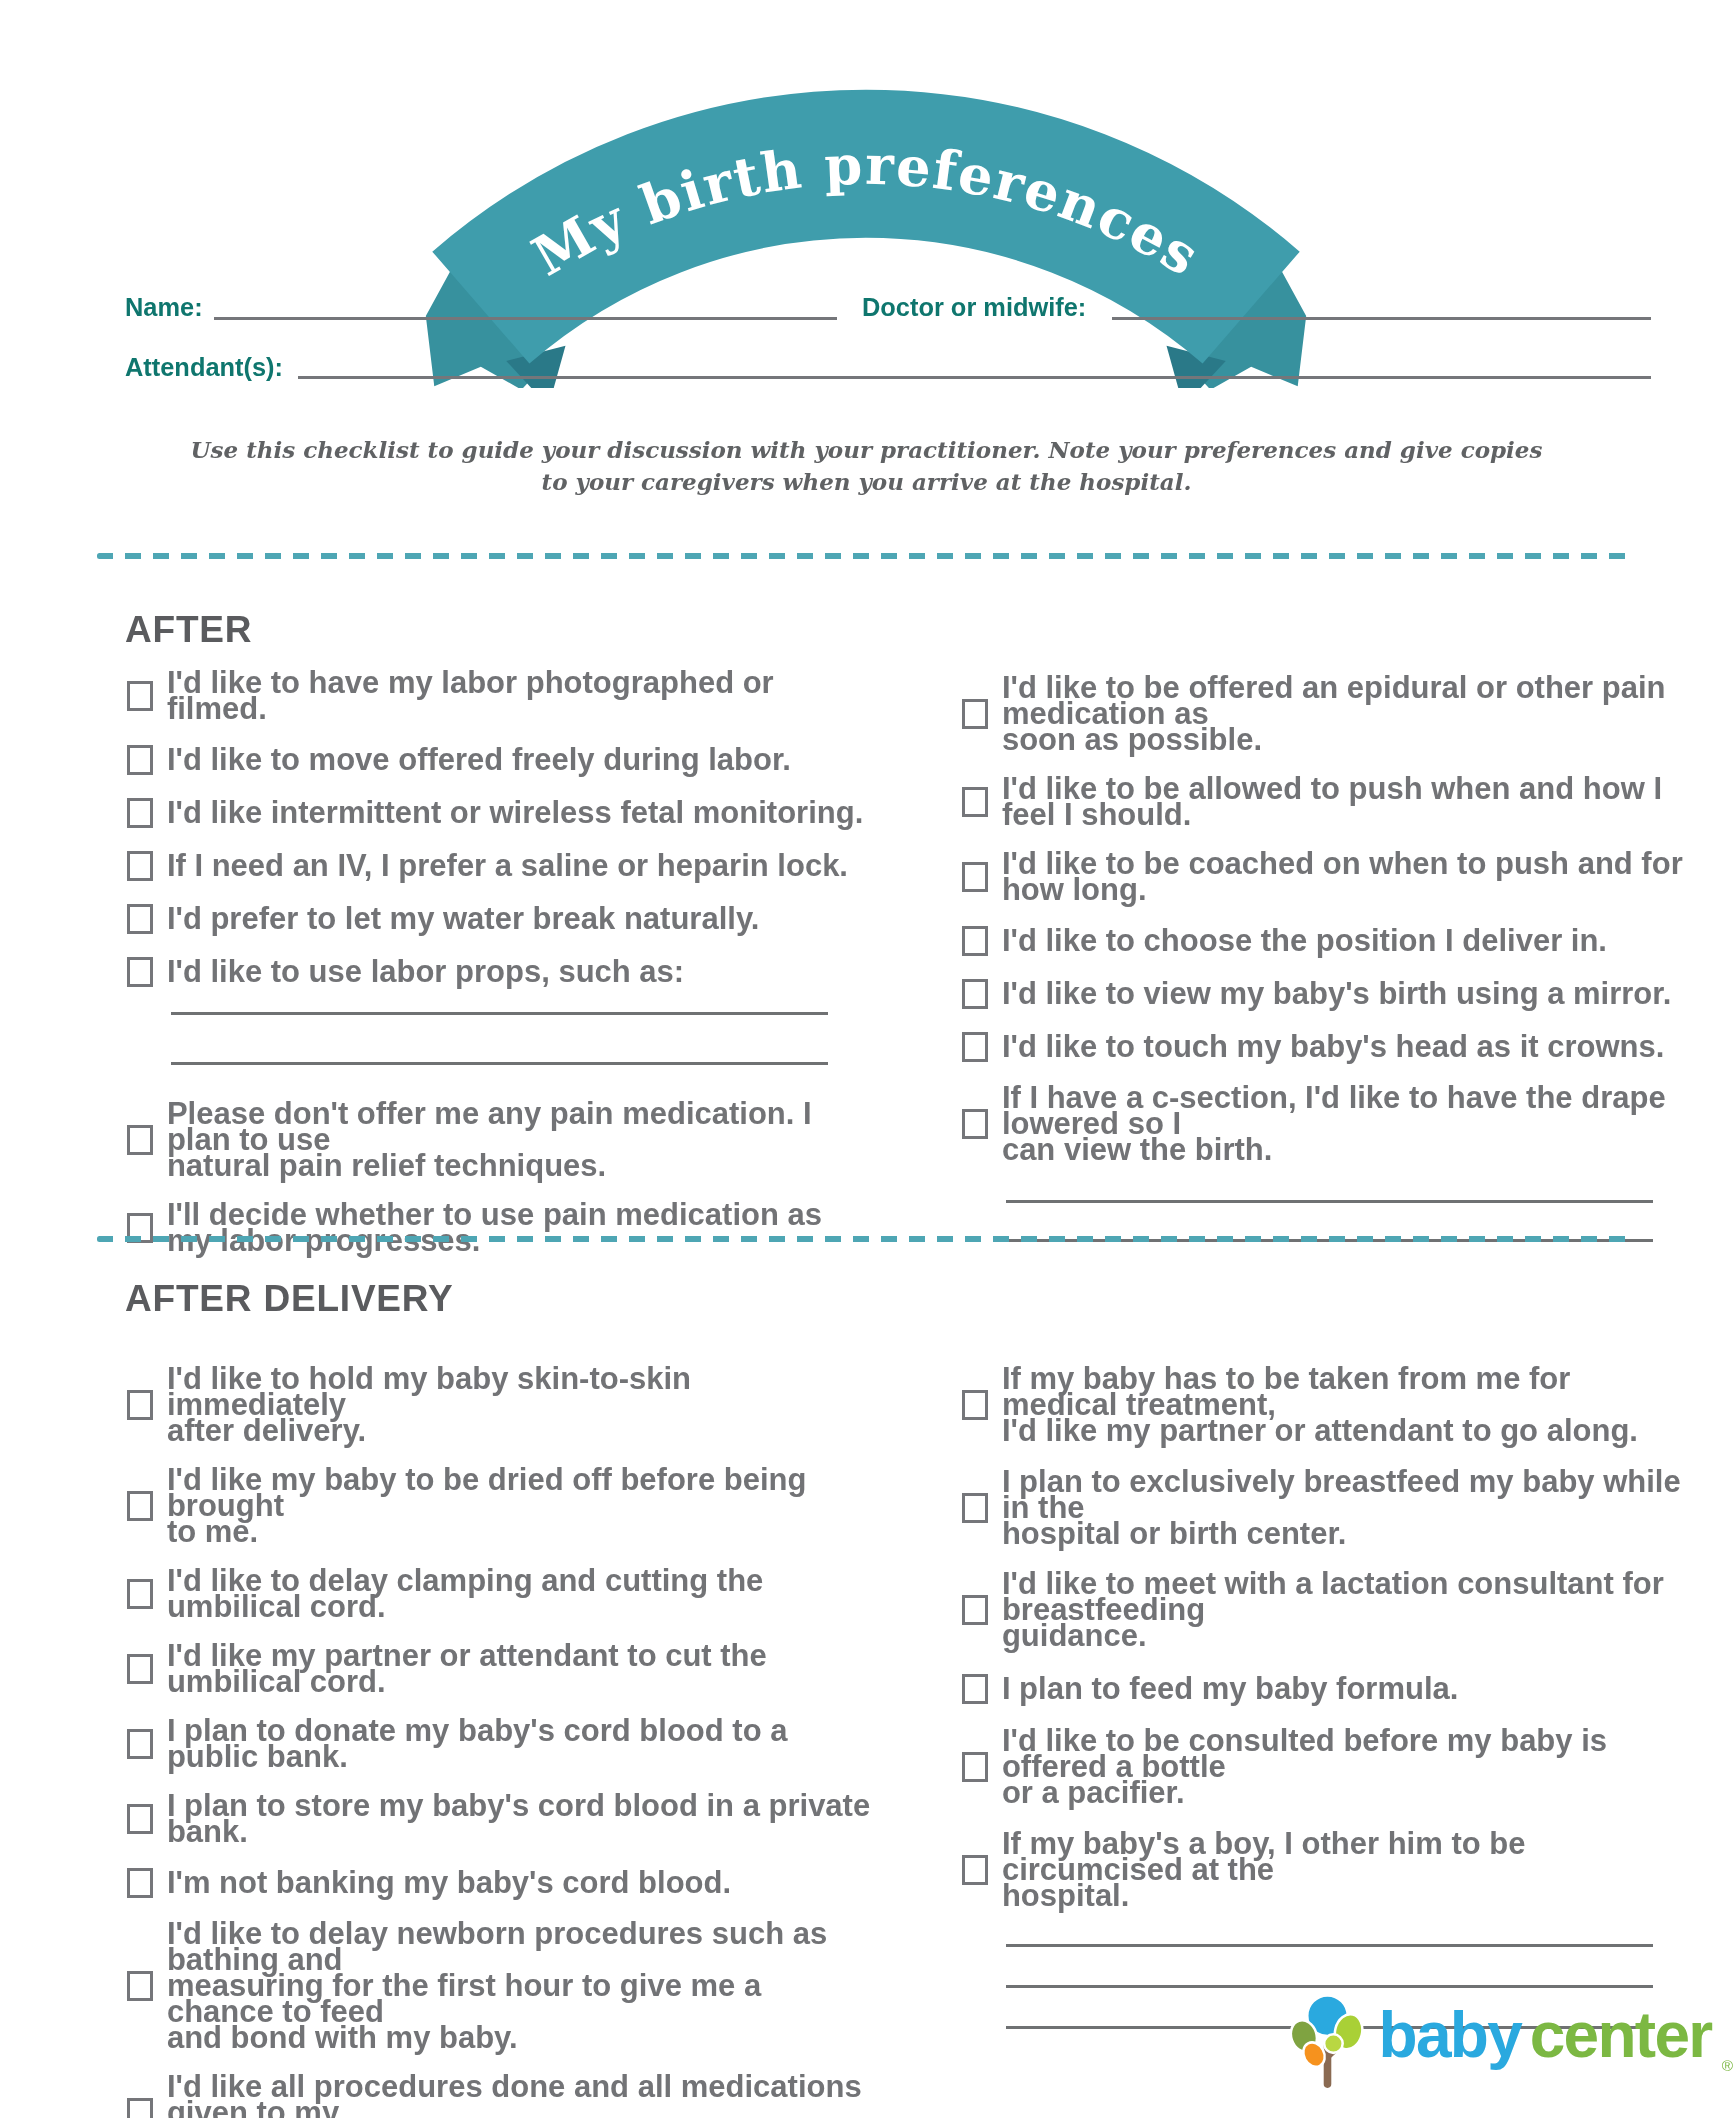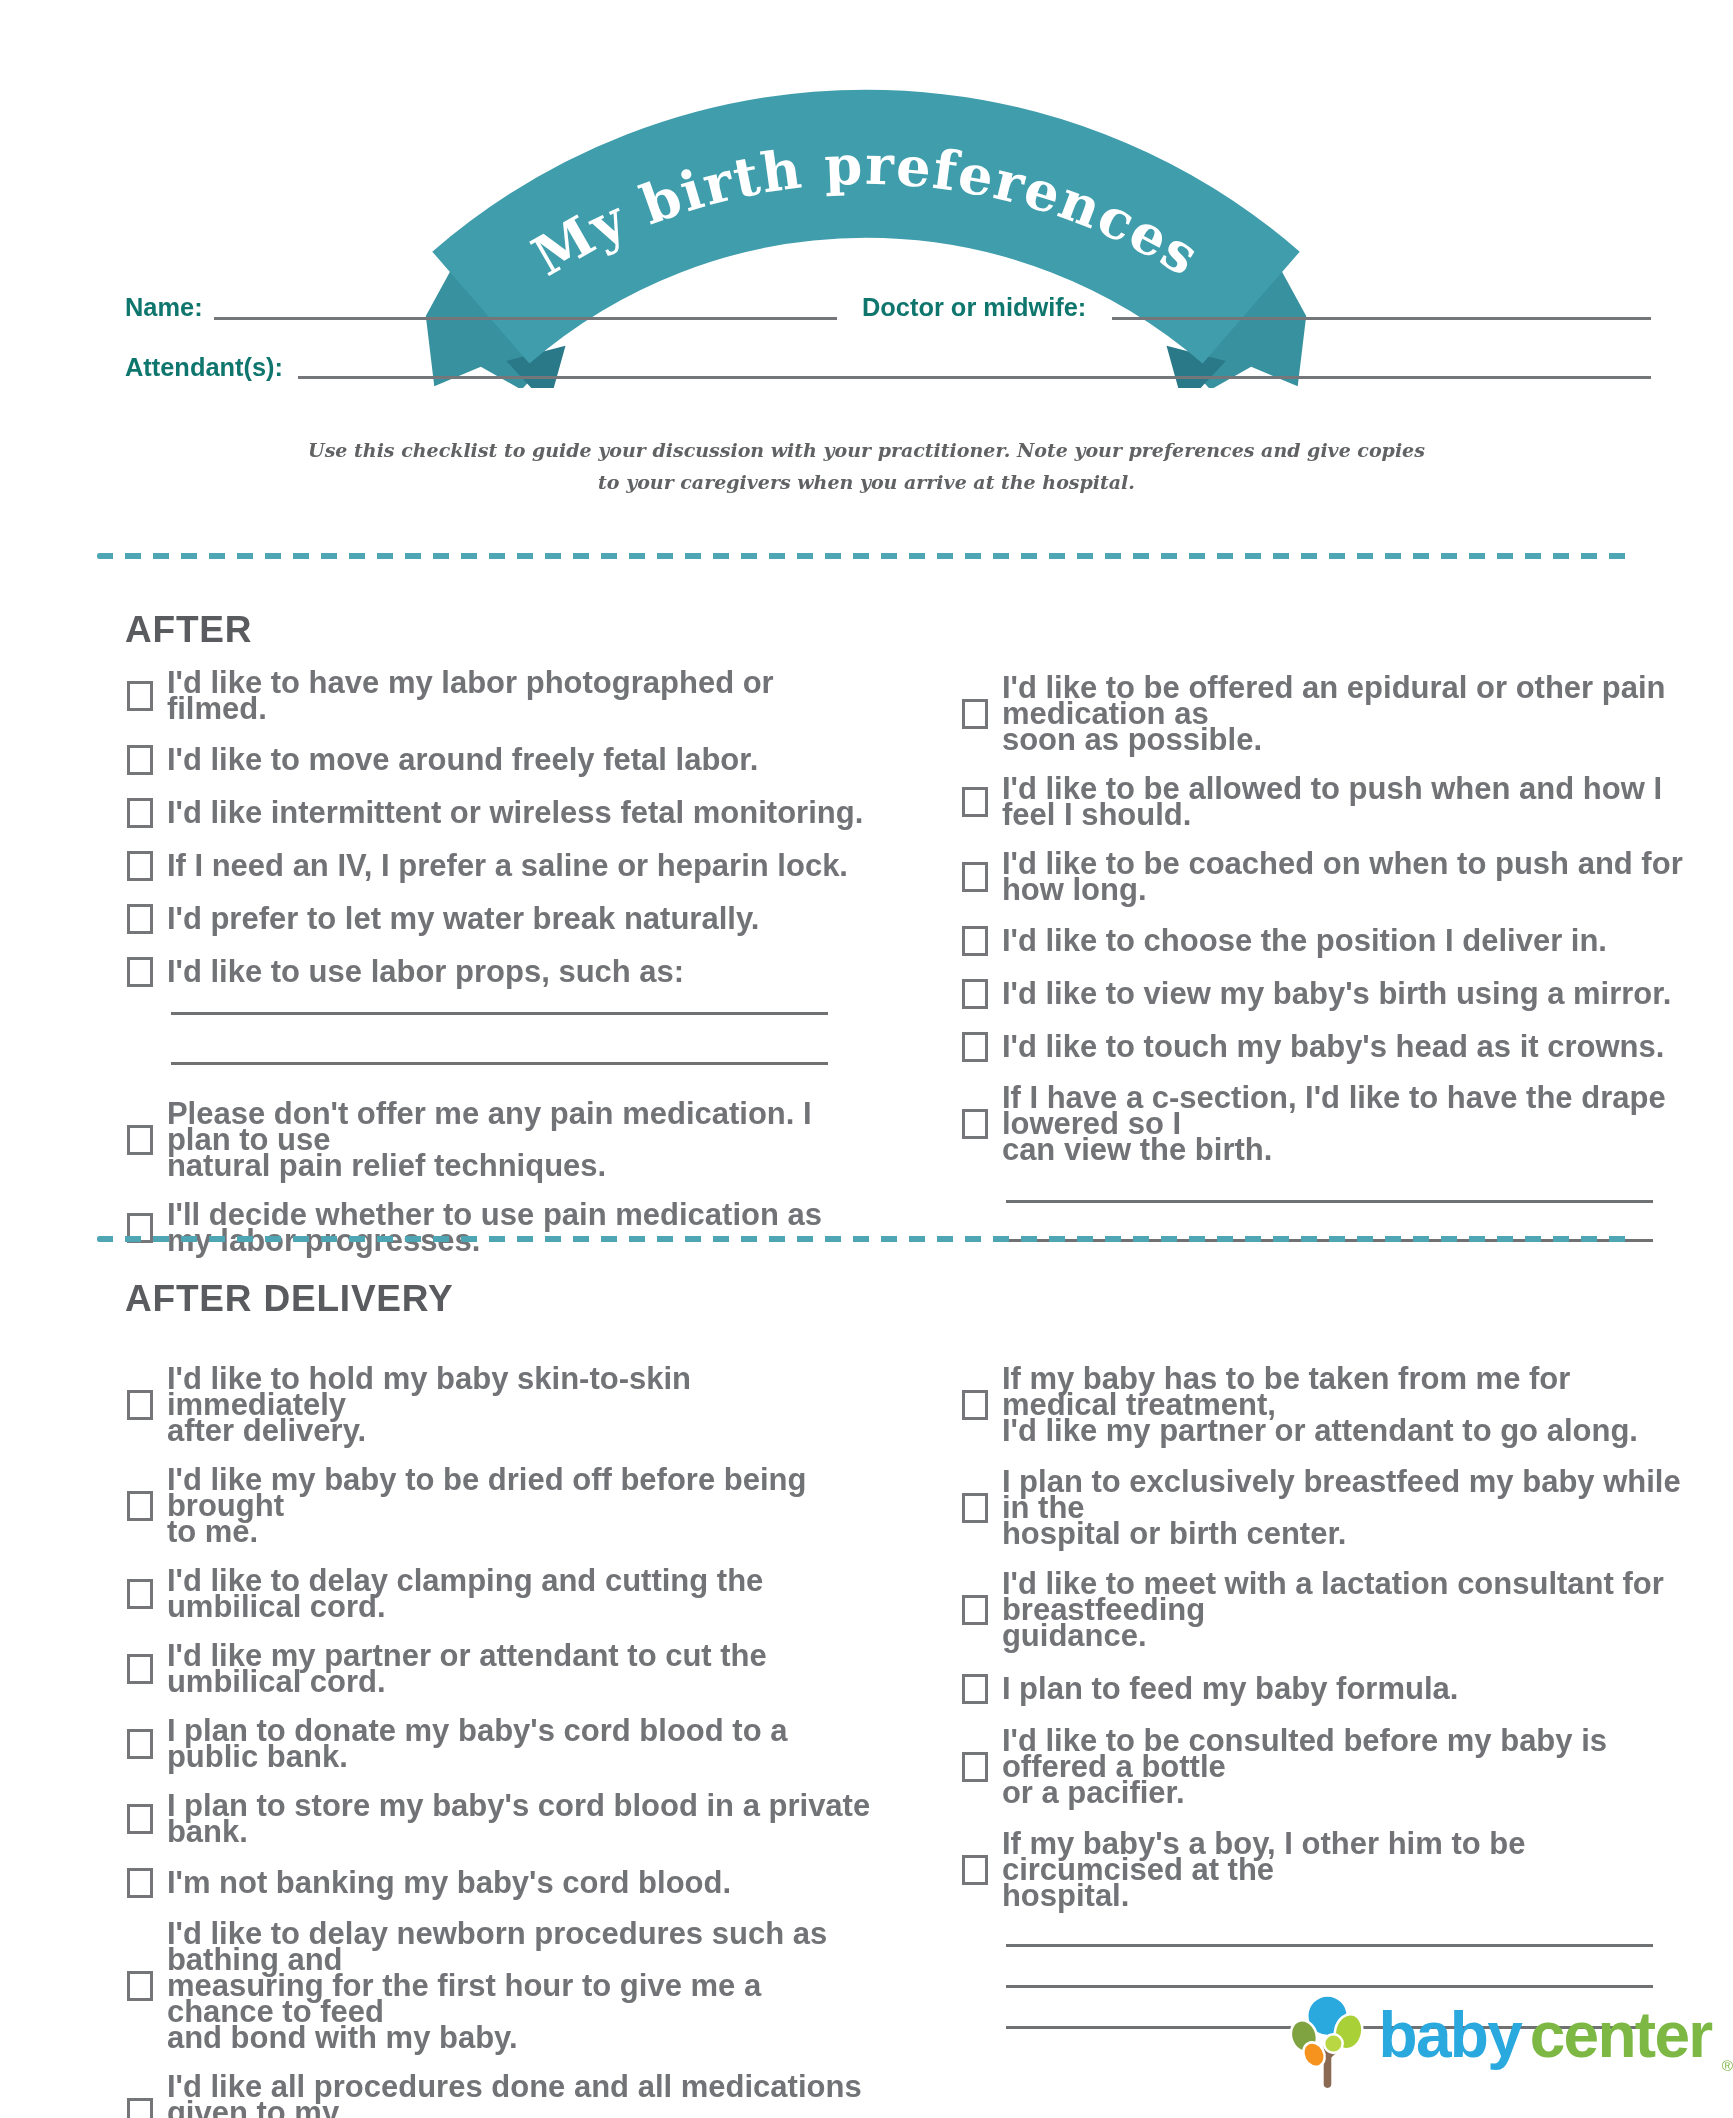--- a/index.html
+++ b/index.html
@@ -9,21 +9,21 @@
   
   .banner-svg{position:absolute;left:421px;top:24px;}
 
   
   .field-label{position:absolute;font-size:25.4px;font-weight:bold;color:#0f766e;}
   .field-line{position:absolute;height:0;border-bottom:3.4px solid #75767a;}
 
   
   .instructions{position:absolute;left:0;top:434px;width:1733px;text-align:center;
     font-family:"DejaVu Serif",serif;font-style:italic;font-weight:600;
-    font-size:19px;line-height:32px;color:#606264;}
+    font-size:23px;line-height:32px;color:#606264;}
 
   
   .dash{position:absolute;left:97px;width:1538px;height:6px;border-radius:2.5px;
     background:repeating-linear-gradient(90deg,#4ea6b4 0 16px,transparent 16px 28px);}
 
   
   .sec-header{position:absolute;left:125px;font-size:37px;font-weight:bold;
     color:#5a5b5e;letter-spacing:0.8px;}
 
   
@@ -96,21 +96,21 @@
     <div class="rep">
       
     
         <div class="item">
           <span class="cb"></span>
           <span class="txt">I'd like to have my labor photographed or filmed.</span>
         </div>
       
         <div class="item">
           <span class="cb"></span>
-          <span class="txt">I'd like to move around freely fetal labor.</span>
+          <span class="txt">I'd like to move offered freely during labor.</span>
         </div>
       
         <div class="item">
           <span class="cb"></span>
           <span class="txt">I'd like intermittent or wireless fetal monitoring.</span>
         </div>
       
         <div class="item">
           <span class="cb"></span>
           <span class="txt">If I need an IV, I prefer a saline or heparin lock.</span>

